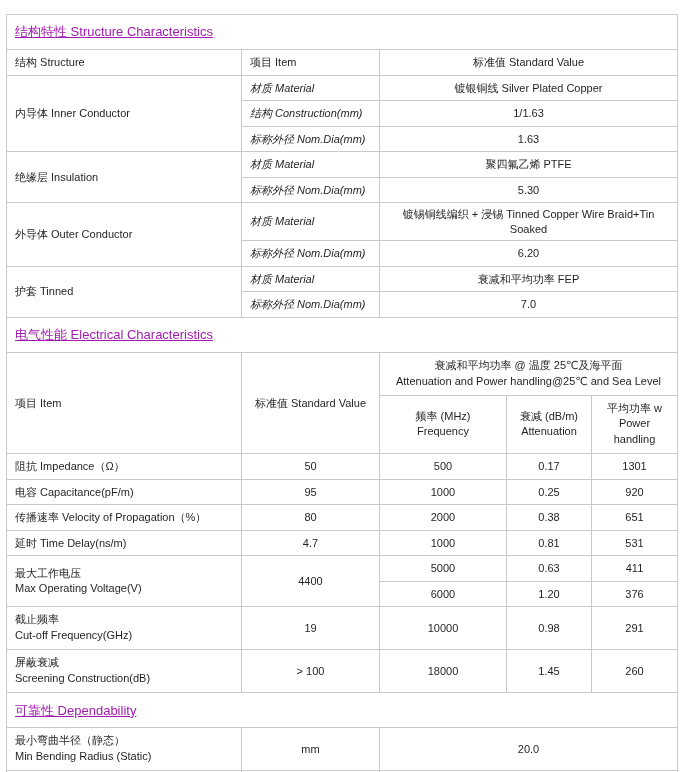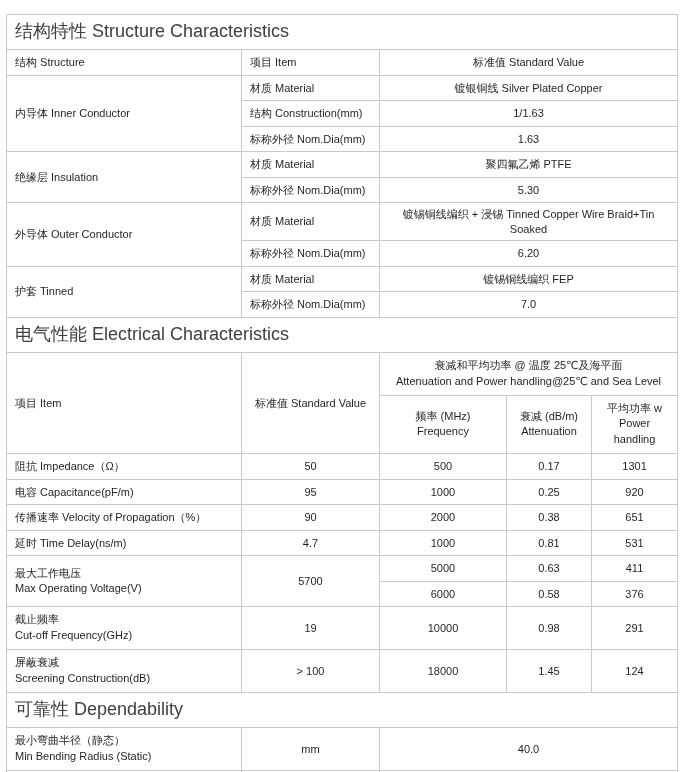--- a/index.html
+++ b/index.html
@@ -36,39 +36,41 @@
     vertical-align: middle;
     background: #ffffff;
     word-wrap: break-word;
   }
 
   
   td.section {
     background: #cfe7f5;
     border: 1px solid #b9d8ea;
     border-left: 4px solid #8fc0de;
-    font-size: 18px;
+    font-size: 13px;
     padding: 7px 10px 7px 12px;
     height: 24px;
-    color: #404040;
+    color: #a21caf;
+    text-decoration: underline;
   }
 
   
   td.hdr {
     background: #f0f0f0;
     border-color: #c9c9c9;
   }
   td.hdr-center {
     background: #f0f0f0;
     text-align: center;
   }
 
   
   td.item {
     background: #fafafa;
+    font-style: italic;
   }
 
   td.c { text-align: center; }
   td.l { text-align: left; }
   .two-line { line-height: 1.45; }
 
   
   col.c1 { width: 235px; }
   col.c2 { width: 138px; }
   col.c3 { width: 127px; }
@@ -129,21 +131,21 @@
     <td class="c" colspan="3" style="padding:4px 20px;margin-top:25px;">镀锡铜线编织 + 浸锡 Tinned Copper Wire Braid+Tin Soaked</td>
   </tr>
   <tr>
     <td class="item l">标称外径 Nom.Dia(mm)</td>
     <td class="c" colspan="3">6.20</td>
   </tr>
 
   <tr>
     <td class="l" rowspan="2">护套 Tinned</td>
     <td class="item l">材质 Material</td>
-    <td class="c" colspan="3">镀锡铜线编织 FEP</td>
+    <td class="c" colspan="3">衰减和平均功率 FEP</td>
   </tr>
   <tr>
     <td class="item l">标称外径 Nom.Dia(mm)</td>
     <td class="c" colspan="3">7.0</td>
   </tr>
 
   <tr>
     <td class="section" colspan="5">电气性能 Electrical Characteristics</td>
   </tr>
 
@@ -182,47 +184,47 @@
   <tr>
     <td class="l">电容 Capacitance(pF/m)</td>
     <td class="c">95</td>
     <td class="c">1000</td>
     <td class="c">0.25</td>
     <td class="c">920</td>
   </tr>
 
   <tr>
     <td class="l">传播速率 Velocity of Propagation（%）</td>
-    <td class="c">90</td>
+    <td class="c">80</td>
     <td class="c">2000</td>
     <td class="c">0.38</td>
     <td class="c">651</td>
   </tr>
 
   <tr>
     <td class="l">延时 Time Delay(ns/m)</td>
     <td class="c">4.7</td>
     <td class="c">1000</td>
     <td class="c">0.81</td>
     <td class="c">531</td>
   </tr>
 
   <tr>
     <td class="l two-line" rowspan="2">
       <div>最大工作电压</div>
       <div>Max Operating Voltage(V)</div>
     </td>
-    <td class="c" rowspan="2">5700</td>
+    <td class="c" rowspan="2">4400</td>
     <td class="c">5000</td>
     <td class="c">0.63</td>
     <td class="c">411</td>
   </tr>
   <tr>
     <td class="c">6000</td>
-    <td class="c">0.58</td>
+    <td class="c">1.20</td>
     <td class="c">376</td>
   </tr>
 
   <tr>
     <td class="l two-line">
       <div>截止频率</div>
       <div>Cut-off Frequency(GHz)</div>
     </td>
     <td class="c">19</td>
     <td class="c">10000</td>
@@ -231,34 +233,34 @@
   </tr>
 
   <tr>
     <td class="l two-line">
       <div>屏蔽衰减</div>
       <div>Screening Construction(dB)</div>
     </td>
     <td class="c">&gt; 100</td>
     <td class="c">18000</td>
     <td class="c">1.45</td>
-    <td class="c">124</td>
+    <td class="c">260</td>
   </tr>
 
   <tr>
     <td class="section" colspan="5">可靠性 Dependability</td>
   </tr>
 
   <tr>
     <td class="l two-line">
       <div>最小弯曲半径（静态）</div>
       <div>Min Bending Radius (Static)</div>
     </td>
     <td class="c">mm</td>
-    <td class="c" colspan="3">40.0</td>
+    <td class="c" colspan="3">20.0</td>
   </tr>
   <tr>
     <td class="l two-line">
       
       
     </td>
     <td class="c">mm</td>
     <td class="c" colspan="3">120.0</td>
   </tr>
 

